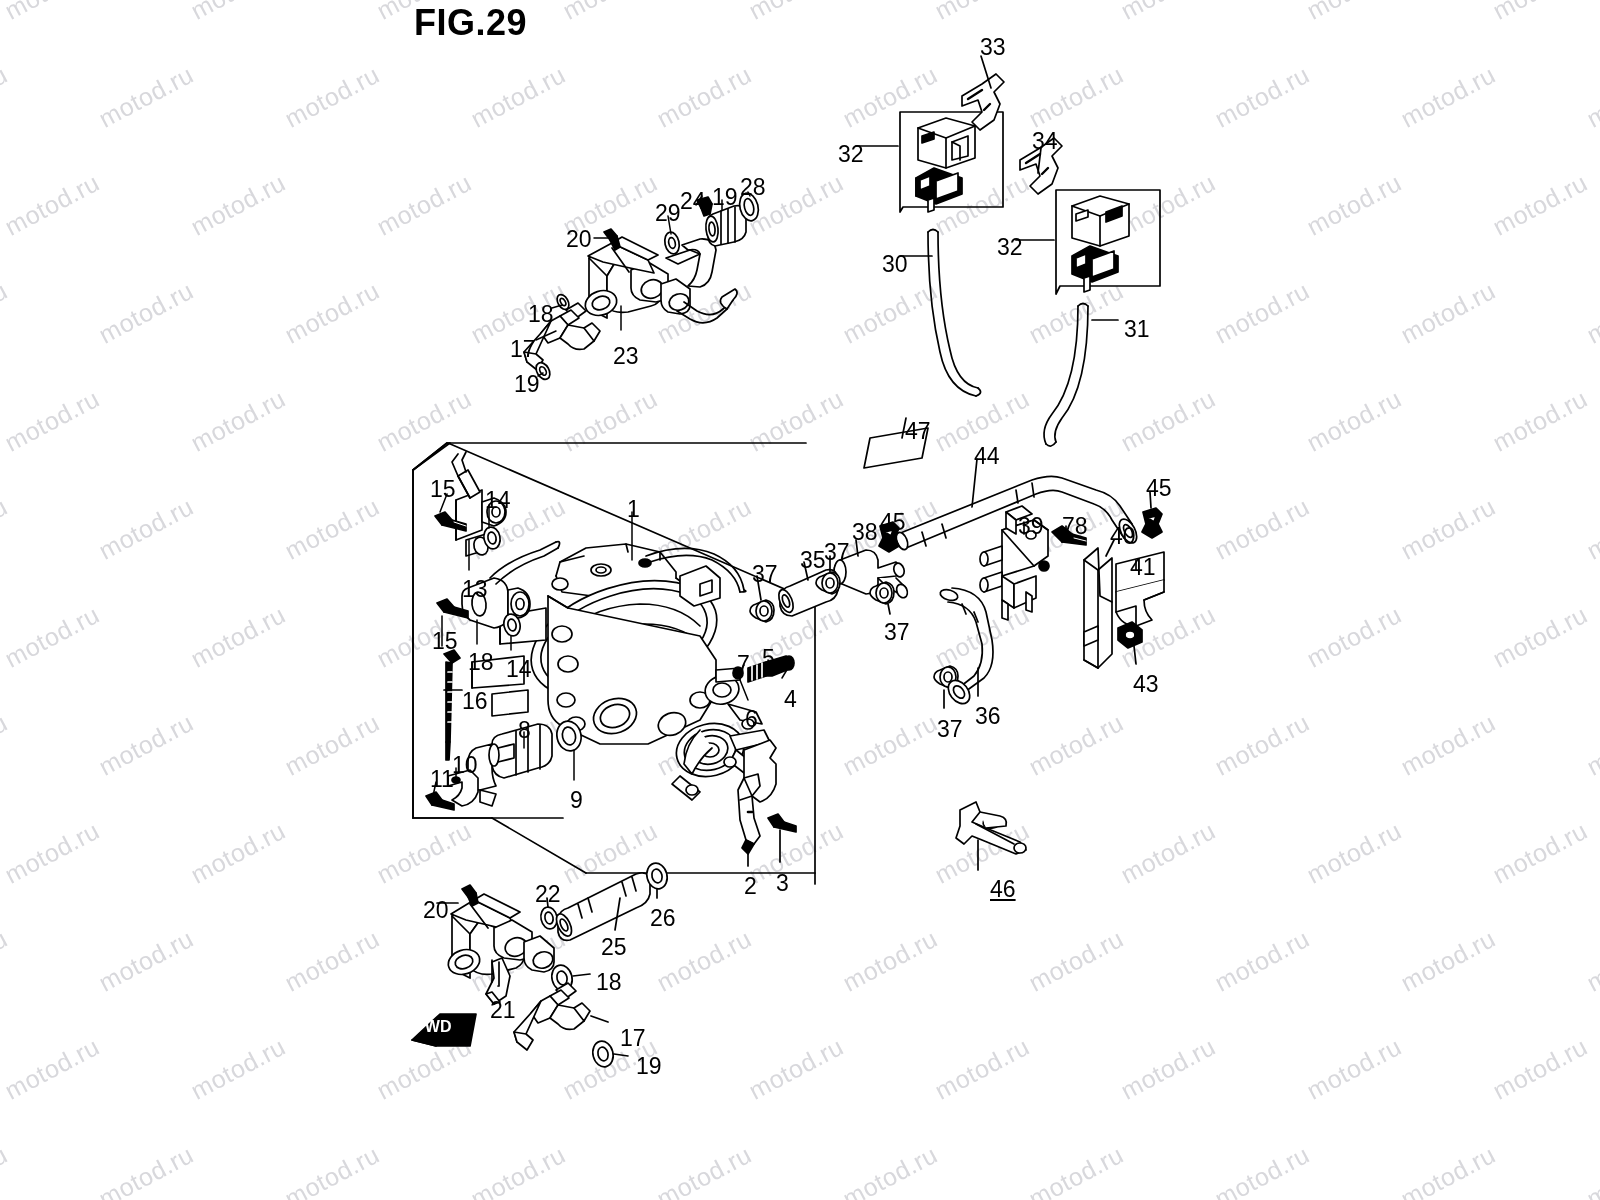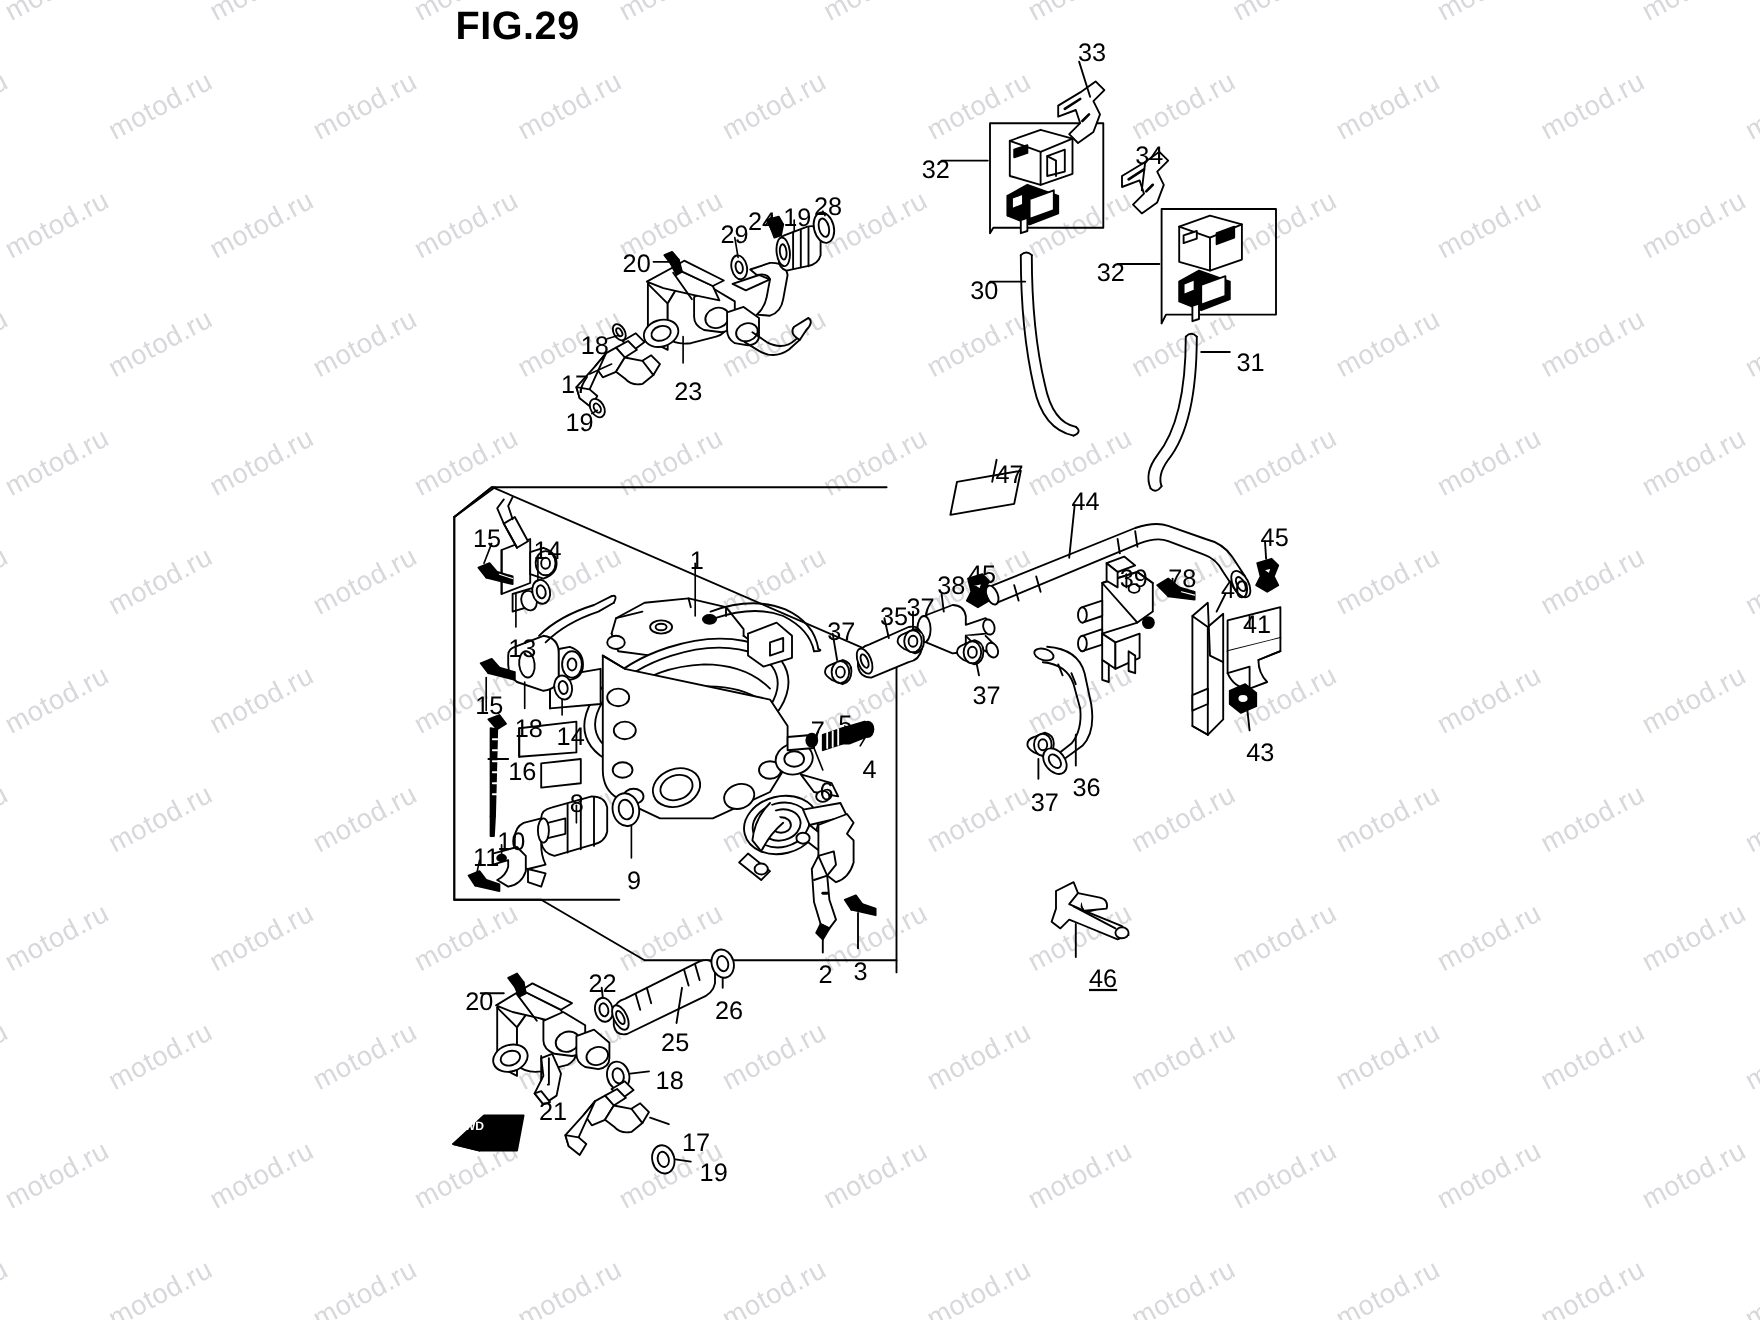--- a/index.html
+++ b/index.html
@@ -26,21 +26,21 @@
   .cal{position:absolute;font-size:23px;font-family:"Liberation Sans",sans-serif;
        color:#000;line-height:1;white-space:nowrap;}
 
   #fig-title{position:absolute;left:414px;top:2px;font-size:36px;font-weight:bold;
              letter-spacing:.5px;z-index:25;}
   #caption{position:absolute;left:420px;top:1125px;z-index:25;font-size:24px;
            line-height:1.28;}
   #caption div{white-space:nowrap;}
 
   .fwd{position:absolute;left:415px;top:1018px;z-index:25;
-       font-size:11px;font-weight:bold;color:#fff;}
+       font-size:16px;font-weight:bold;color:#fff;}
 </style>
 </head>
 <body>
 
 <div id="stage">
 
   <div id="watermark">
       <span class="wm" style="color: rgb(216, 216, 220); transform: rotate(-28deg); left: 0px; top: 0px;">motod.ru</span>
       <span class="wm" style="color: rgb(216, 216, 220); transform: rotate(-28deg); left: 186px; top: 0px;">motod.ru</span>
       <span class="wm" style="color: rgb(216, 216, 220); transform: rotate(-28deg); left: 372px; top: 0px;">motod.ru</span>

